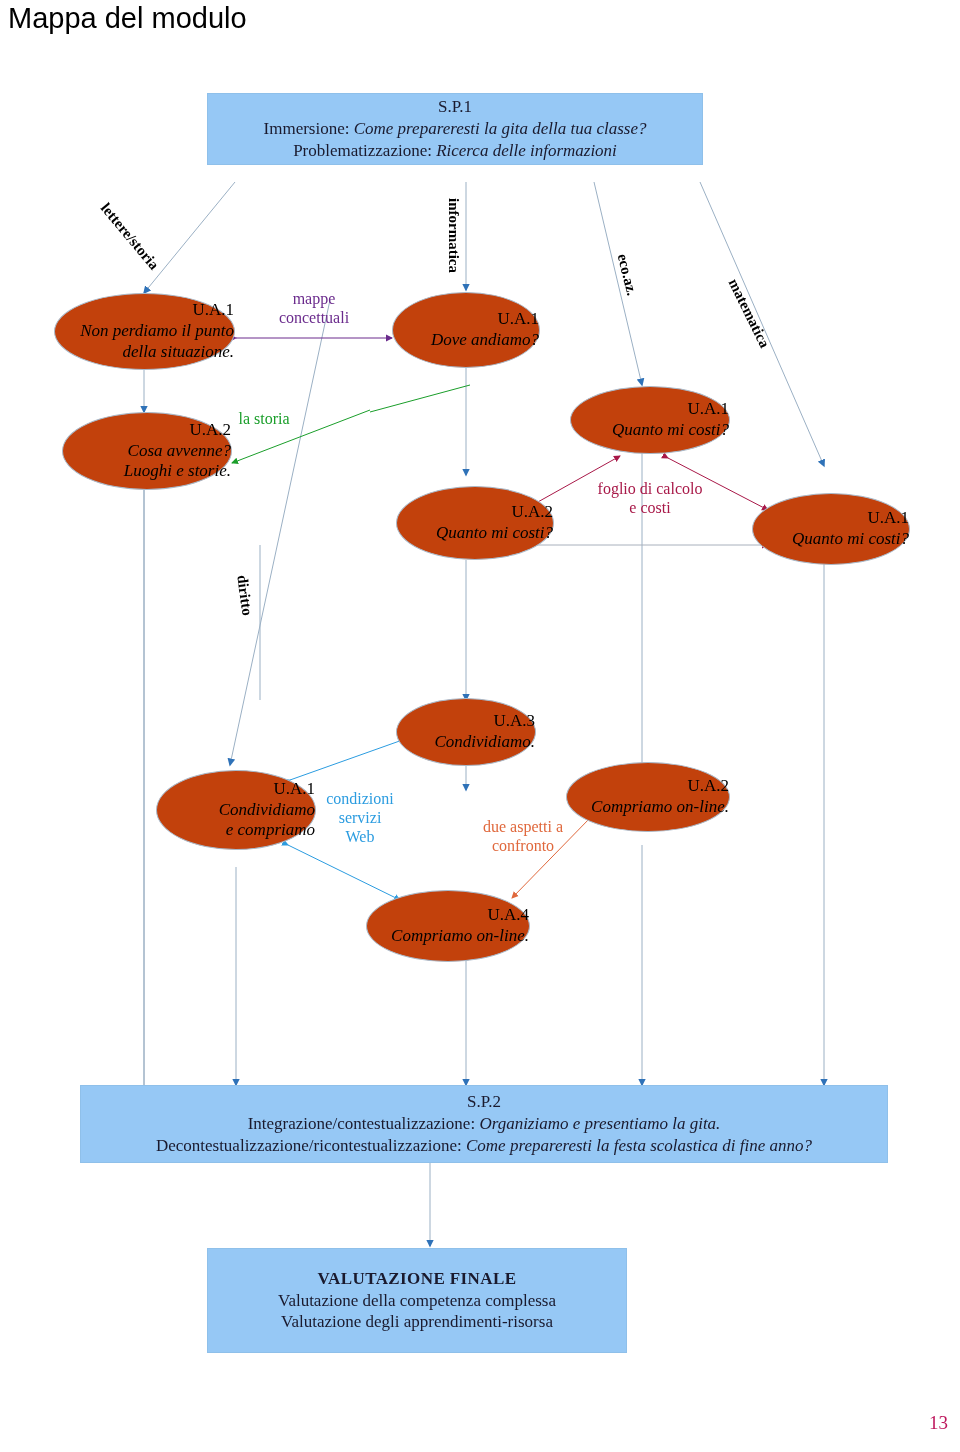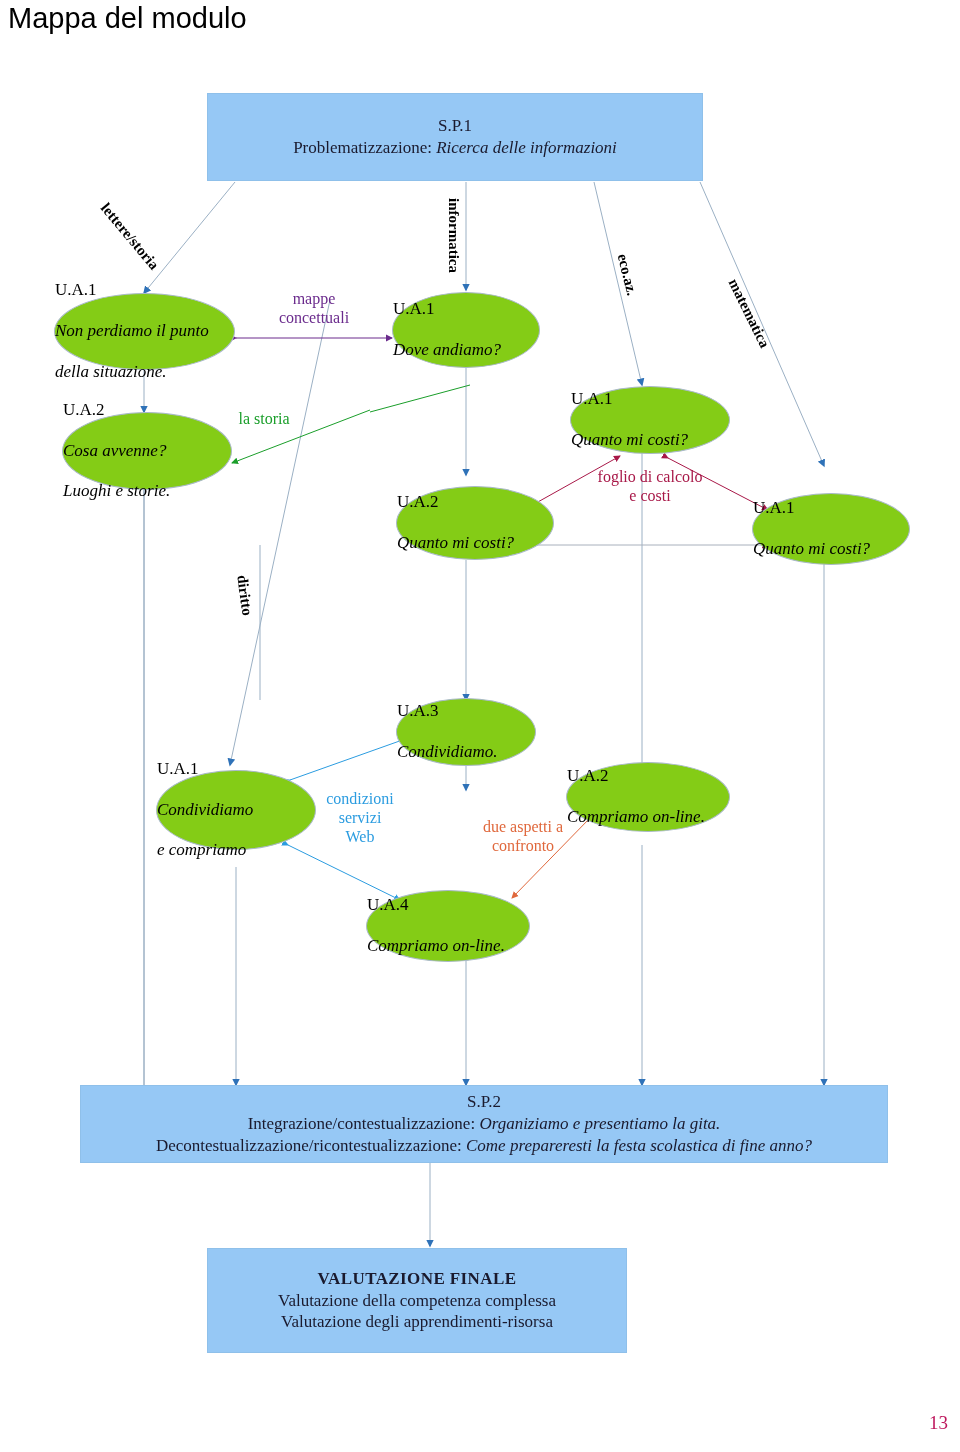--- a/index.html
+++ b/index.html
@@ -52,39 +52,38 @@
     text-align: center;
     color: #1a1a2e;
     line-height: 1.28;
   }
   .banner .ln { display: block; white-space: nowrap; }
   .banner .code { font-size: 17px; }
   .banner .lbl  { font-size: 17px; }
   .banner .ital { font-style: italic; }
   .banner .bold { font-weight: bold; letter-spacing: 0.4px; }
 
-  #banner-sp1 { left: 207px; top: 93px; width: 496px; height: 88px; }
+  #banner-sp1 { left: 207px; top: 93px; width: 496px; height: 72px; }
   #banner-sp2 { left: 80px;  top: 1085px; width: 808px; height: 78px; }
   #banner-final { left: 207px; top: 1248px; width: 420px; height: 105px; }
   #banner-final .ln { font-size: 17px; }
 
   
   .node {
     position: absolute;
     border: 1px solid #a9b9c9;
     border-radius: 50%;
-    background: #84cc16;
+    background: #c2410c;
     display: flex;
     flex-direction: column;
-    align-items: flex-start;
+    align-items: flex-end;
     justify-content: center;
     text-align: center;
     color: #000000;
     line-height: 1.22;
-    gap: 20px;
   }
   .node .code { font-size: 17px; white-space: nowrap; }
   .node .desc { font-size: 17px; font-style: italic; white-space: nowrap; }
 
   
   .elabel {
     position: absolute;
     font-size: 16px;
     line-height: 1.18;
     text-align: center;
@@ -176,20 +175,24 @@
       <path d="M288,845 L400,900" stroke="#2b9ce0" marker-start="url(#ah-lblue)" marker-end="url(#ah-lblue)"></path>
 
       <path d="M590,818 L512,898" stroke="#e0683c" marker-start="url(#ah-orange)" marker-end="url(#ah-orange)"></path>
 
       <path d="M430,1163 L430,1246" marker-end="url(#ah-blue)"></path>
     </g>
   </svg>
 
   <div class="banner" id="banner-sp1">
     <span class="ln code">S.P.1</span>
+    <span class="ln lbl">
+      <span>Immersione:</span>
+      <span class="ital">Come prepareresti la gita della tua classe?</span>
+    </span>
     <span class="ln lbl">
       <span>Problematizzazione:</span>
       <span class="ital">Ricerca delle informazioni</span>
     </span>
   </div>
 
   <div class="banner" id="banner-sp2">
     <span class="ln code">S.P.2</span>
     <span class="ln lbl">
       <span>Integrazione/contestualizzazione:</span>
@@ -270,21 +273,21 @@
 
   <div class="elabel rot serif-b" style="left:250px; top:574px; transform: rotate(82deg);">diritto</div>
 
   <div class="elabel" style="left:250px; top:290px; width:128px; color:#6a2a8c;">
     <span>mappe</span><br>
     <span>concettuali</span>
   </div>
 
   <div class="elabel" style="left:218px; top:410px; width:92px; color:#1a9e2a;">la storia</div>
 
-  <div class="elabel" style="left:578px; top:468px; width:144px; color:#a81848;">
+  <div class="elabel" style="left:578px; top:480px; width:144px; color:#a81848;">
     <span>foglio di calcolo</span><br>
     <span>e costi</span>
   </div>
 
   <div class="elabel" style="left:310px; top:790px; width:100px; color:#2b9ce0;">
     <span>condizioni</span><br>
     <span>servizi</span><br>
     <span>Web</span>
   </div>
 

